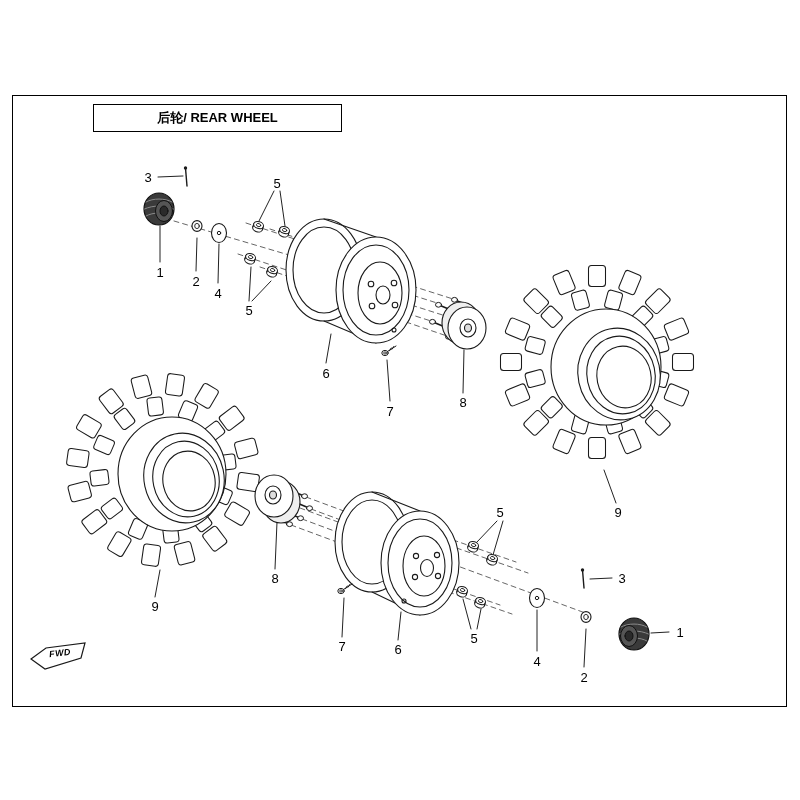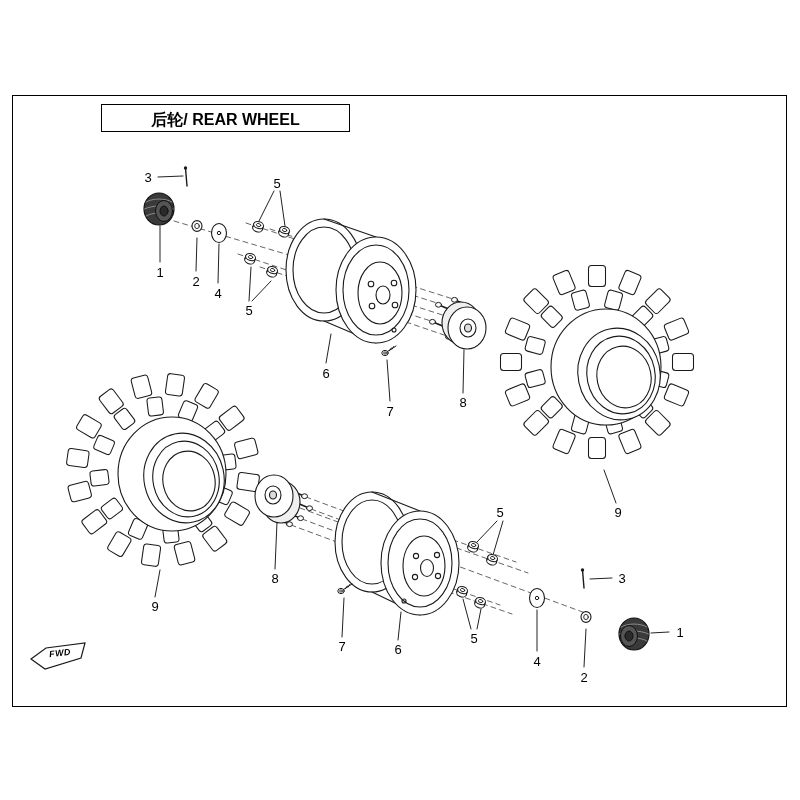--- a/index.html
+++ b/index.html
@@ -1,21 +1,21 @@
 <!DOCTYPE html>
 <html><head>
 <meta charset="utf-8">
 <style>
   body{margin:0;background:#fff}
   .page{position:relative;width:800px;height:800px;background:#fff;overflow:hidden;
         font-family:"Liberation Sans",sans-serif;color:#000}
   .outer-border{position:absolute;left:12px;top:95px;width:773px;height:610px;border:1.5px solid #000}
-  .title-box{position:absolute;left:101px;top:104px;width:247px;height:26px;border:1.5px solid #000;
-             background:#fff;display:flex;align-items:flex-end;justify-content:center;
-             font-weight:bold;font-size:16px}
+  .title-box{position:absolute;left:93px;top:104px;width:247px;height:26px;border:1.5px solid #000;
+             background:#fff;display:flex;align-items:center;justify-content:center;
+             font-weight:bold;font-size:13px}
   svg.art{position:absolute;left:0;top:0}
   .callout{position:absolute;transform:translate(-50%,-50%);font-size:13px;line-height:1;color:#000}
   .fwd{position:absolute;left:30px;top:639px;width:60px;height:34px}
   .fwd-label{position:absolute;left:19px;top:9px;font-size:9px;font-style:italic;font-weight:bold;
              transform:rotate(-7deg);letter-spacing:.5px}
 </style>
 </head>
 <body>
 
 <div class="page">

